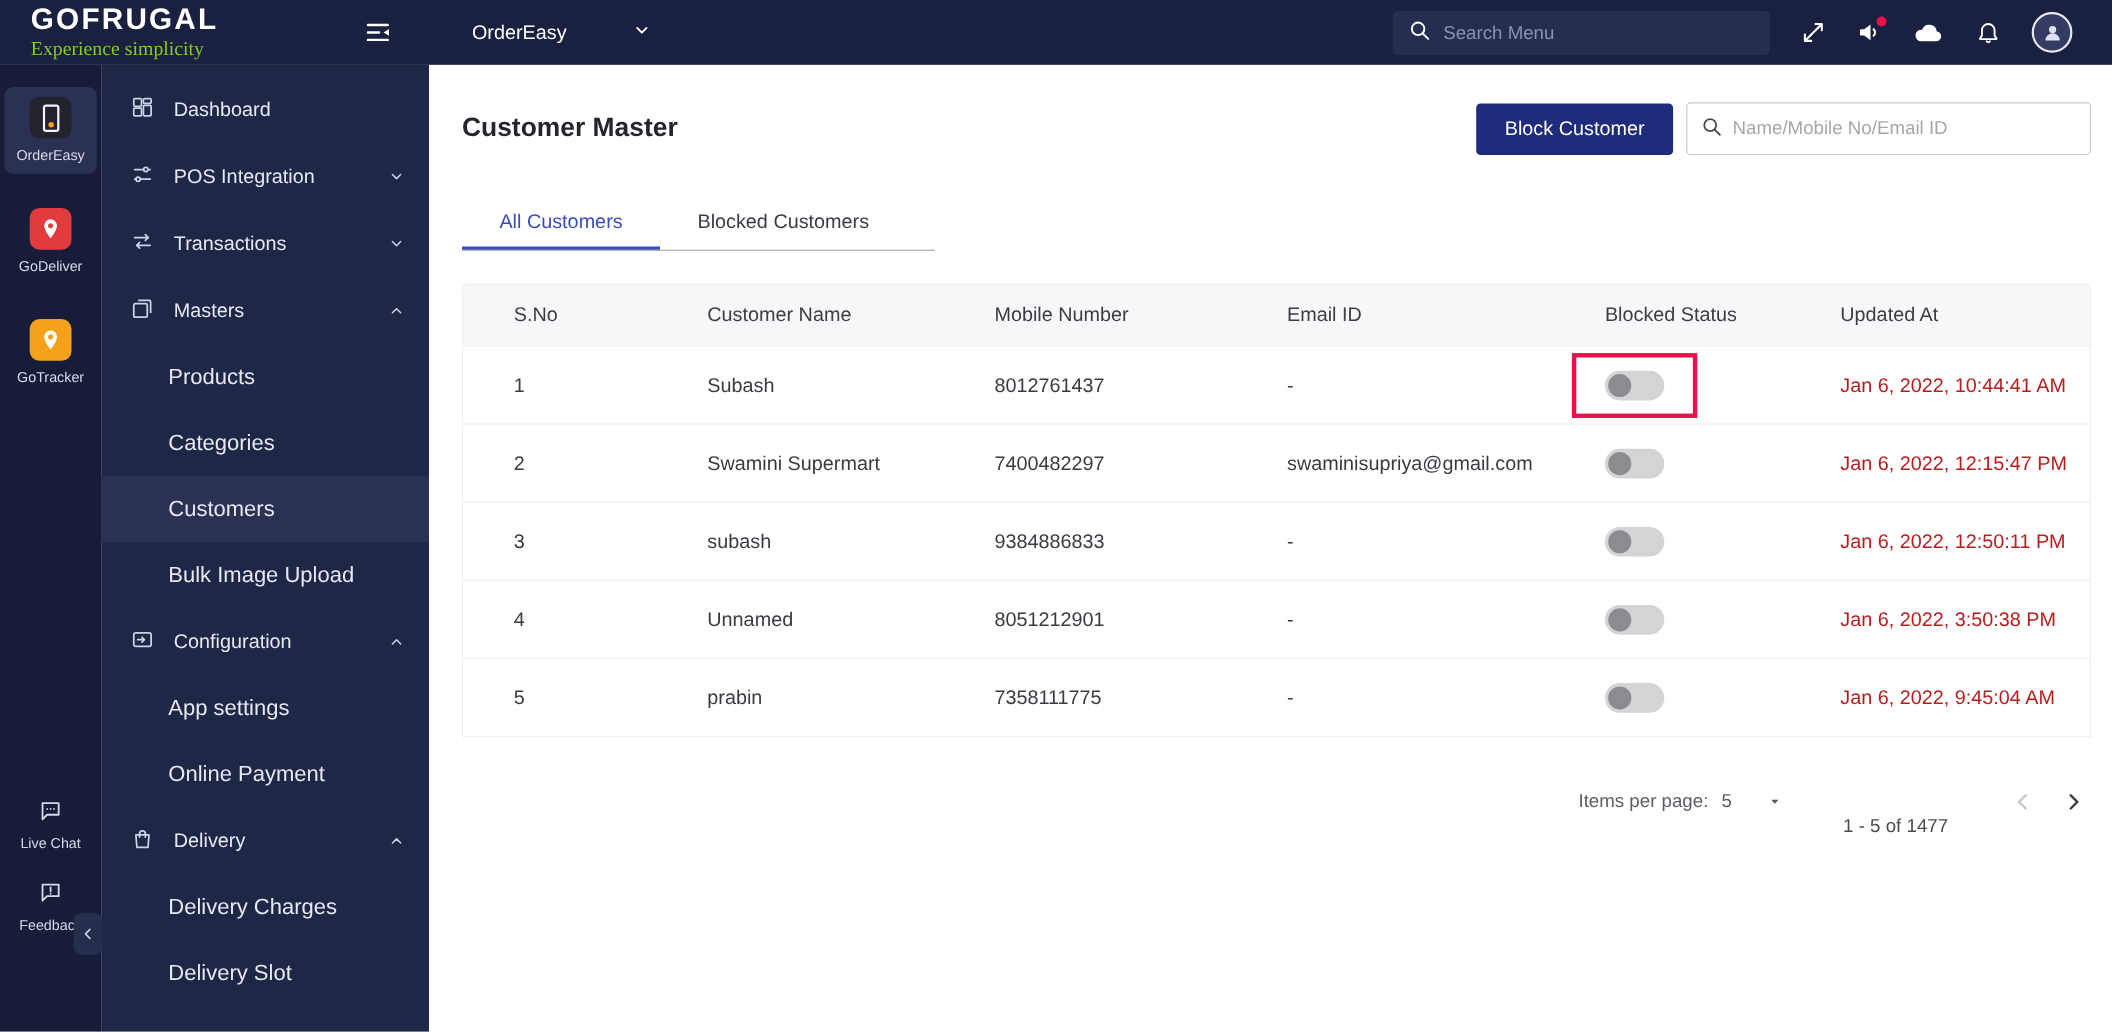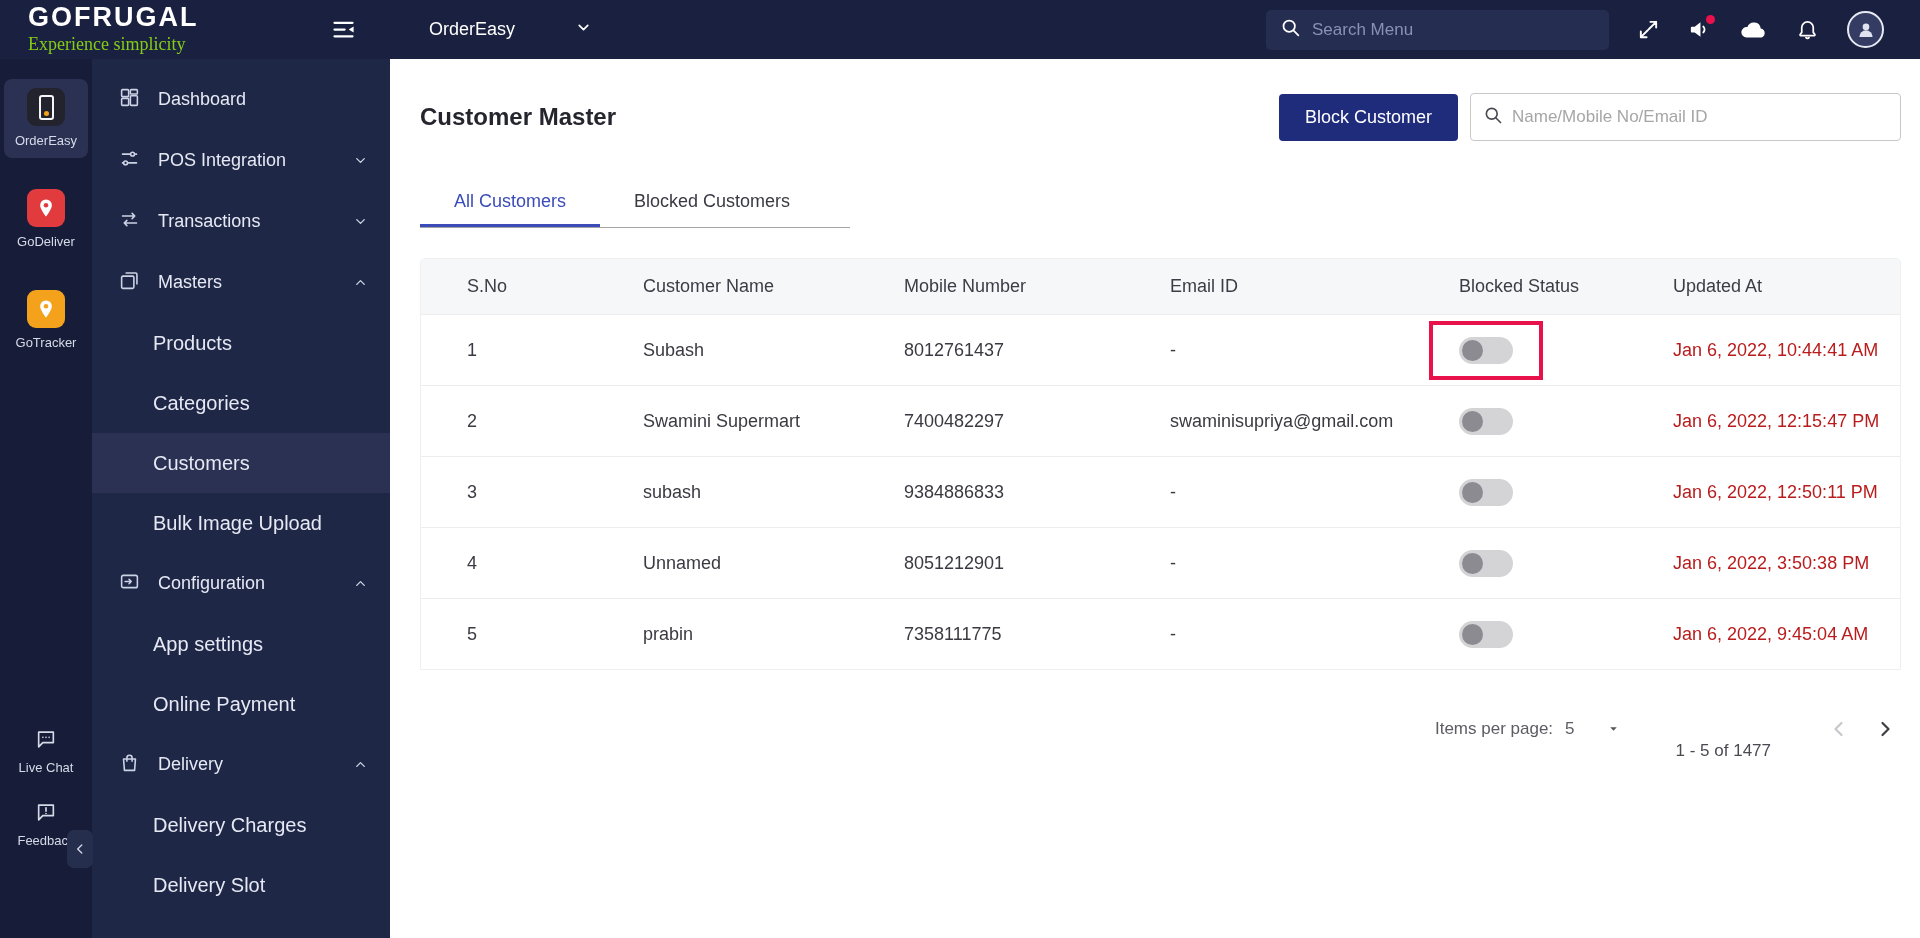--- a/index.html
+++ b/index.html
@@ -59,21 +59,21 @@
     font-size:20px; cursor:pointer; }
   .side-sub.active { background:#2a3152; }
 
   
   .main { flex:1; background:#fff; padding:0 19px 0 30px; }
   .main-header { margin-top:34px; display:flex; align-items:center; }
   .page-title { font-size:24px; font-weight:700; color:#25252e; }
   .actions { margin-left:auto; display:flex; align-items:flex-end; gap:12px; }
   .block-btn { height:47px; padding:0 26px; background:#1f2c7c; color:#fff; font-size:18px;
     border:none; border-radius:4px; cursor:pointer; font-family:inherit; }
-  .m-search { width:431px; height:48px; border:1px solid #c9c9c9; border-radius:4px;
+  .m-search { width:368px; height:48px; border:1px solid #c9c9c9; border-radius:4px;
     display:flex; align-items:center; padding:0 12px; gap:9px; background:#fff; }
   .m-search input { flex:1; border:none; outline:none; font-size:17px; color:#333; font-family:inherit; }
   .m-search input::placeholder { color:#a6a6a6; }
 
   .tabs { display:inline-flex; margin-top:40px; border-bottom:1px solid #a3a3a3; padding-right:26px; }
   .tab { padding:10px 34px 15px; font-size:18px; color:#3a3a44; cursor:pointer; white-space:nowrap; }
   .tab.active { color:#3b4cb8; box-shadow:inset 0 -3px 0 #3b4cb8; }
 
   
   .table { margin-top:30px; border:1px solid #efefef; border-radius:5px 5px 0 0; }

